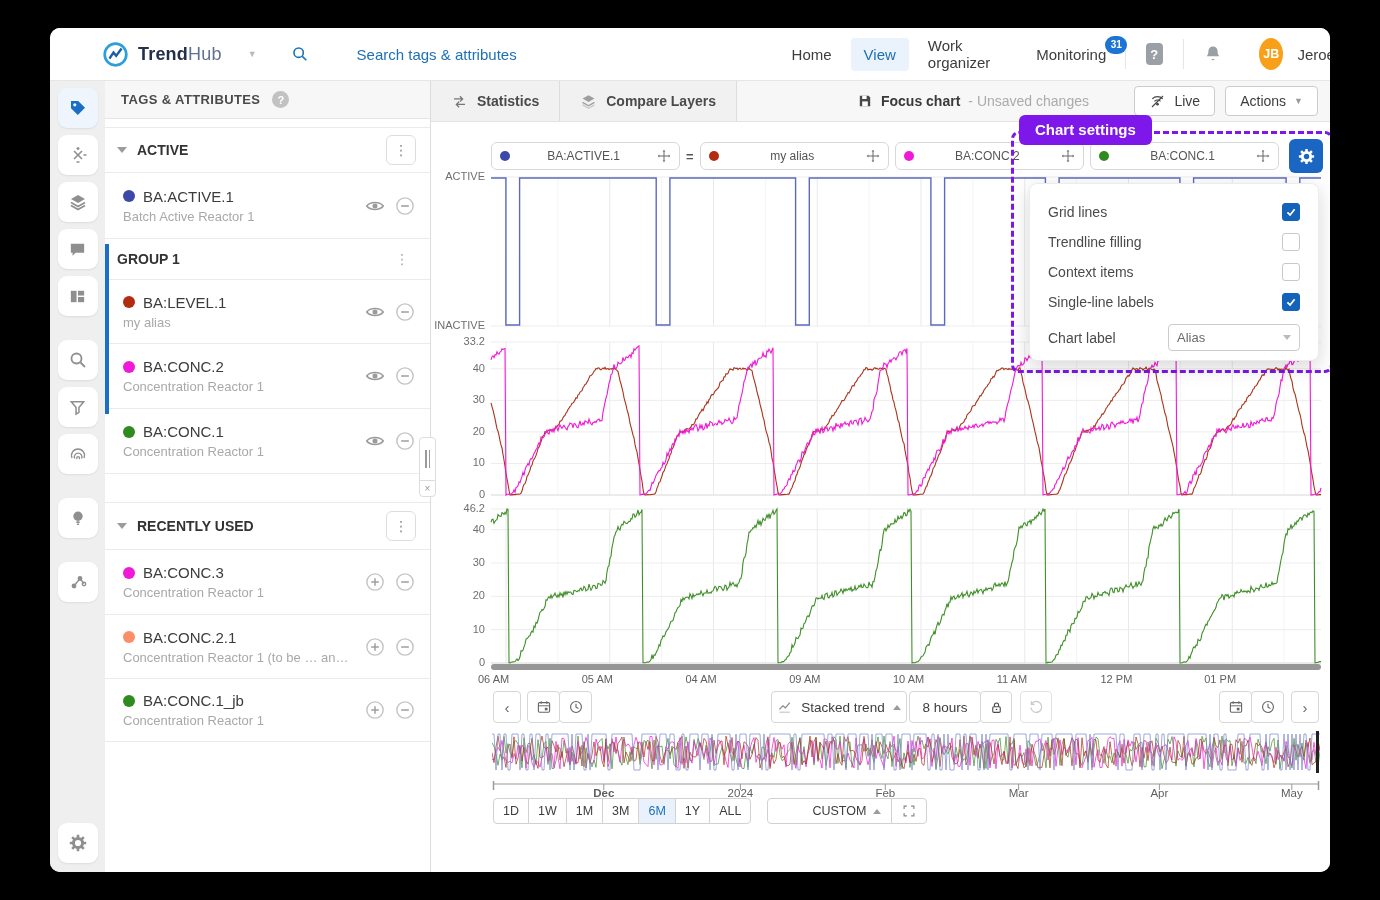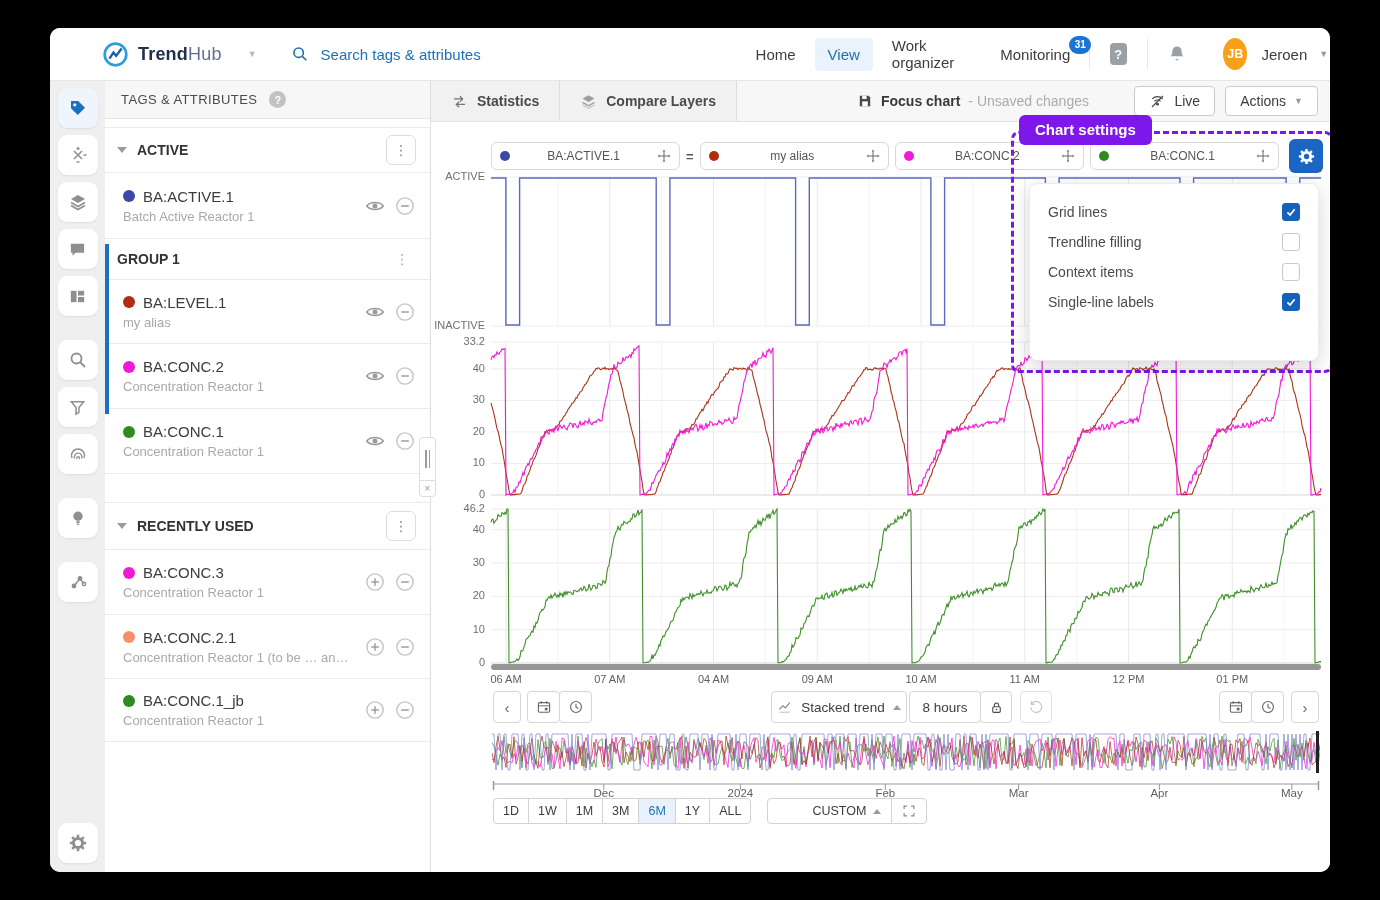--- a/index.html
+++ b/index.html
@@ -8,21 +8,21 @@
   .ic{display:inline-block;vertical-align:middle;}
   
   .navbar{height:52px;display:flex;align-items:center;border-bottom:1px solid #e6e6e6;background:#fff;}
   .logo-wrap{display:flex;align-items:center;padding:0 14px 0 16px;height:100%;margin-left:36px;}
   .logo-text{font-size:18px;margin-left:9px;color:#23304a;letter-spacing:.2px;}
   .logo-text b{font-weight:700;}
   .logo-text span{color:#5f7090;font-weight:400;}
   .logo-caret{color:#b9b9b9;font-size:9px;margin-left:26px;}
   .nav-divider{width:1px;height:52px;background:#e6e6e6;}
   .nav-divider.short{height:30px;}
-  .search-wrap{display:flex;align-items:flex-start;padding-left:20px;flex:0 0 auto;}
+  .search-wrap{display:flex;align-items:flex-start;padding-left:20px;flex:0 0 auto;gap:36px;}
   .search-input{border:none;outline:none;font-size:15px;color:#1d70b8;width:420px;margin-left:10px;font-family:"Liberation Sans",sans-serif;background:transparent;}
   .search-input::placeholder{color:#1d70b8;opacity:1;}
   .nav-right{margin-left:auto;display:flex;align-items:center;gap:6px;padding-right:14px;}
   .nav-item{font-size:15px;color:#3d3d3d;padding:8px 13px;border-radius:4px;cursor:pointer;position:relative;}
   .nav-item.active{color:#1d70b8;background:#eaf2fb;}
   .badge{position:absolute;top:-2px;right:-8px;background:#1c74d4;color:#fff;font-size:10px;font-weight:700;min-width:18px;height:18px;border-radius:9px;display:flex;align-items:center;justify-content:center;padding:0 2px;}
   .help-box{width:22px;height:22px;background:#9aa0a6;border-radius:4px;color:#fff;font-weight:700;font-size:13px;display:flex;align-items:center;justify-content:center;margin:0 14px;}
   .bell-wrap{margin:0 14px;}
   .avatar{width:32px;height:32px;border-radius:50%;background:#f9a01b;color:#fff;font-weight:700;font-size:12.5px;display:flex;align-items:center;justify-content:center;margin:0 8px 0 16px;}
   .user-name{font-size:15px;color:#3d3d3d;margin-right:6px;}
@@ -30,21 +30,21 @@
   
   .body-row{display:flex;height:792px;}
   .rail{width:55px;background:#efefef;display:flex;flex-direction:column;align-items:center;padding:7px 0 10px;gap:7px;}
   .rail-btn{width:40px;height:40px;background:#fff;border-radius:9px;box-shadow:0 1px 2px rgba(0,0,0,.08);display:flex;align-items:center;justify-content:center;color:#8f8f8f;cursor:pointer;flex:0 0 auto;}
   .rail-btn.active{background:#eef5fc;color:#1a6fc4;}
   .rail-gap{height:10px;flex:0 0 auto;}
   .rail-spacer{flex:1;}
   
   .tags-panel{width:325px;border-right:1px solid #ddd;background:#fff;position:relative;}
   .panel-header{height:37px;background:#f7f7f7;border-bottom:1px solid #e5e5e5;display:flex;align-items:center;padding:0 16px;}
-  .panel-title{font-size:13px;font-weight:400;color:#4a4a4a;letter-spacing:.4px;}
+  .panel-title{font-size:13px;font-weight:700;color:#4a4a4a;letter-spacing:.4px;}
   .q-circle{width:17px;height:17px;border-radius:50%;background:#c2c2c2;color:#fff;font-size:11px;font-weight:700;display:flex;align-items:center;justify-content:center;margin-left:12px;}
   .group-accent{position:absolute;left:0;top:163px;width:4px;height:170px;background:#1a6fc4;z-index:2;}
   .spacer8{height:8px;}
   .sec-hdr{height:44px;display:flex;align-items:center;padding:0 14px 0 12px;border-bottom:1px solid #ebebeb;border-top:1px solid #ebebeb;}
   .sec-caret{width:0;height:0;border-left:5px solid transparent;border-right:5px solid transparent;border-top:6px solid #9b9b9b;margin-right:10px;}
   .sec-label{font-size:14px;font-weight:700;color:#333;}
   .kebab-box{margin-left:auto;width:28px;height:28px;border:1px solid #ddd;border-radius:6px;display:flex;align-items:center;justify-content:center;color:#888;font-size:14px;cursor:pointer;background:#fff;}
   .kebab-plain{margin-left:auto;color:#aaa;font-size:14px;width:28px;text-align:center;cursor:pointer;}
   .tag-item{display:flex;align-items:center;padding:0 14px 0 18px;border-bottom:1px solid #ebebeb;}
   .tag-text{min-width:0;}
@@ -69,21 +69,21 @@
   .btn{display:inline-flex;align-items:center;justify-content:center;gap:8px;background:#fff;border:1px solid #ccc;border-radius:4px;height:30px;padding:0 14px;font-size:14px;color:#3d3d3d;cursor:pointer;}
   
   .chart-layer{position:absolute;inset:0;}
   .pills-row{position:absolute;left:60px;top:62px;width:788px;height:26px;display:flex;align-items:center;gap:6px;}
   .pill{flex:1;height:26px;border:1px solid #d8d8d8;border-radius:6px;background:#fff;display:flex;align-items:center;padding:0 8px;cursor:pointer;min-width:0;}
   .pill .dot{width:10px;height:10px;}
   .pill .plabel{flex:1;text-align:center;font-size:12px;color:#555;white-space:nowrap;overflow:hidden;}
   .pill-eq{font-size:13px;color:#555;font-weight:600;}
   #trend-svg-box{position:absolute;left:0;top:0;width:900px;height:600px;pointer-events:none;}
   .ytick{position:absolute;width:54px;text-align:right;font-size:11px;color:#6f6f6f;}
-  .xtick{position:absolute;width:56px;text-align:center;font-size:11px;color:#5f5f5f;}
+  .xtick{position:absolute;width:56px;font-size:11px;color:#5f5f5f;}
   #tick-layer{position:absolute;inset:0;pointer-events:none;}
   .hscrollbar{position:absolute;left:60px;top:583px;width:830px;height:6px;background:#969696;border-radius:3px;cursor:pointer;}
   
   .ctl{position:absolute;top:610px;height:32px;background:#fff;border:1px solid #d6d6d6;border-radius:4px;display:flex;align-items:center;justify-content:center;gap:8px;font-size:13.5px;color:#3d3d3d;cursor:pointer;box-sizing:border-box;}
   .ctl.disabled{color:#c8c8c8;border-color:#e2e2e2;cursor:default;}
   .chev{font-size:15px;color:#666;}
   
   .overview{position:absolute;left:61px;top:650px;width:828px;height:42px;}
   #timeline-svg-box{position:absolute;left:61px;top:696px;width:828px;height:10px;}
   #timeline-labels{position:absolute;left:61px;top:706px;width:828px;height:14px;}
@@ -543,21 +543,21 @@
               <div class="ytick" style="left: 0px; top: 343.907px;">20</div>
               <div class="ytick" style="left: 0px; top: 375.454px;">10</div>
               <div class="ytick" style="left: 0px; top: 407px;">0</div>
               <div class="ytick" style="left: 0px; top: 421px;">46.2</div>
               <div class="ytick" style="left: 0px; top: 441.667px;">40</div>
               <div class="ytick" style="left: 0px; top: 475px;">30</div>
               <div class="ytick" style="left: 0px; top: 508.333px;">20</div>
               <div class="ytick" style="left: 0px; top: 541.667px;">10</div>
               <div class="ytick" style="left: 0px; top: 575px;">0</div>
               <div class="xtick" style="left: 47px; top: 592px;">06 AM</div>
-              <div class="xtick" style="left: 150.75px; top: 592px;">07 AM</div>
+              <div class="xtick" style="left: 150.75px; top: 592px;">05 AM</div>
               <div class="xtick" style="left: 254.5px; top: 592px;">04 AM</div>
               <div class="xtick" style="left: 358.25px; top: 592px;">09 AM</div>
               <div class="xtick" style="left: 462px; top: 592px;">10 AM</div>
               <div class="xtick" style="left: 565.75px; top: 592px;">11 AM</div>
               <div class="xtick" style="left: 669.5px; top: 592px;">12 PM</div>
               <div class="xtick" style="left: 773.25px; top: 592px;">01 PM</div>
             </div>
 
         <div class="pills-row">
           <div class="pill">
@@ -678,21 +678,21 @@
                 <line x1="826.5" y1="0" x2="826.5" y2="9" stroke="#9a9a9a" stroke-width="1.5"></line>
                 <line x1="111.8" y1="3" x2="111.8" y2="9" stroke="#9a9a9a"></line>
                 <line x1="248.4" y1="3" x2="248.4" y2="9" stroke="#9a9a9a"></line>
                 <line x1="393.3" y1="3" x2="393.3" y2="9" stroke="#9a9a9a"></line>
                 <line x1="526.6" y1="3" x2="526.6" y2="9" stroke="#9a9a9a"></line>
                 <line x1="667.4" y1="3" x2="667.4" y2="9" stroke="#9a9a9a"></line>
                 <line x1="799.8" y1="3" x2="799.8" y2="9" stroke="#9a9a9a"></line>
               </svg>
         </div>
         <div id="timeline-labels">
-              <span class="tl-label" style="left: 91.78px;">Dec</span>
+              <span class="tl-label" style="left: 91.78px; font-weight: bold;">Dec</span>
               <span class="tl-label" style="left: 228.4px;">2024</span>
               <span class="tl-label" style="left: 373.3px;">Feb</span>
               <span class="tl-label" style="left: 506.608px;">Mar</span>
               <span class="tl-label" style="left: 647.368px;">Apr</span>
               <span class="tl-label" style="left: 779.848px;">May</span>
             </div>
 
         <div class="ranges">
           <div class="rbtn">1D</div>
           <div class="rbtn">1W</div>
@@ -753,20 +753,27 @@
             </span>
           </div>
           <div class="set-row">
             <span class="set-label">Single-line labels</span>
             <span class="checkbox checked">
               <svg width="12" height="12" viewBox="0 0 20 20">
                     <polyline points="4,10.5 8.5,15 16,5.5" fill="none" stroke="#fff" stroke-width="3"></polyline>
                   </svg>
             </span>
           </div>
+          <div class="set-row" style="margin-top:7px;">
+            <span class="set-label">Chart label</span>
+            <span class="select">
+              <span class="sval">Alias</span>
+              <span class="caret-down"></span>
+            </span>
+          </div>
         </div>
       </div>
     </div>
   </div>
 
   <div class="resize-handle">
         <i></i>
         <i></i>
       </div>
   <div class="resize-x">×</div>

